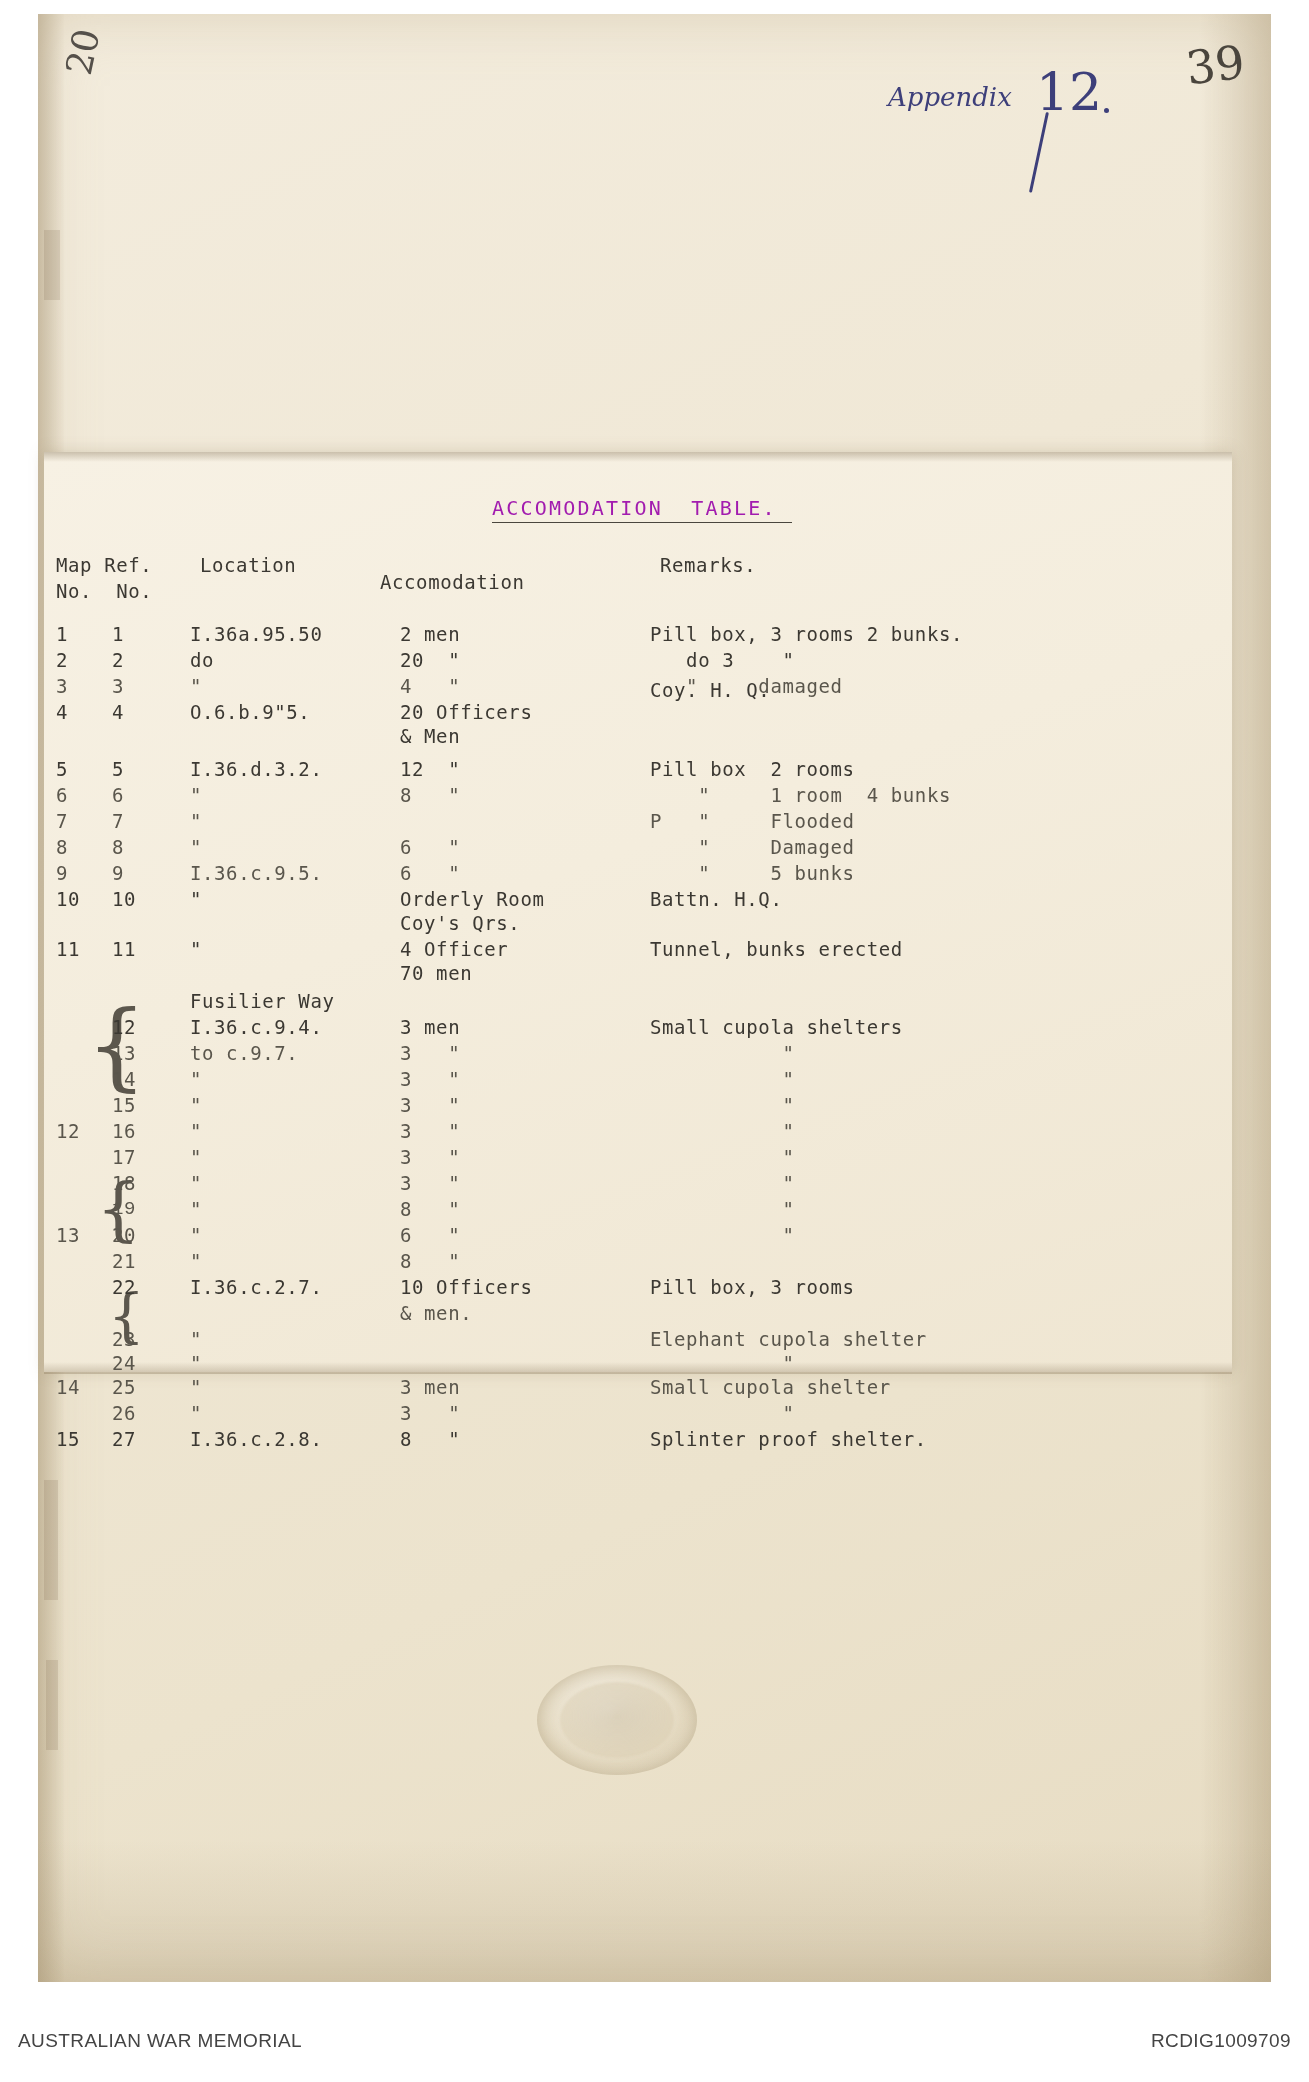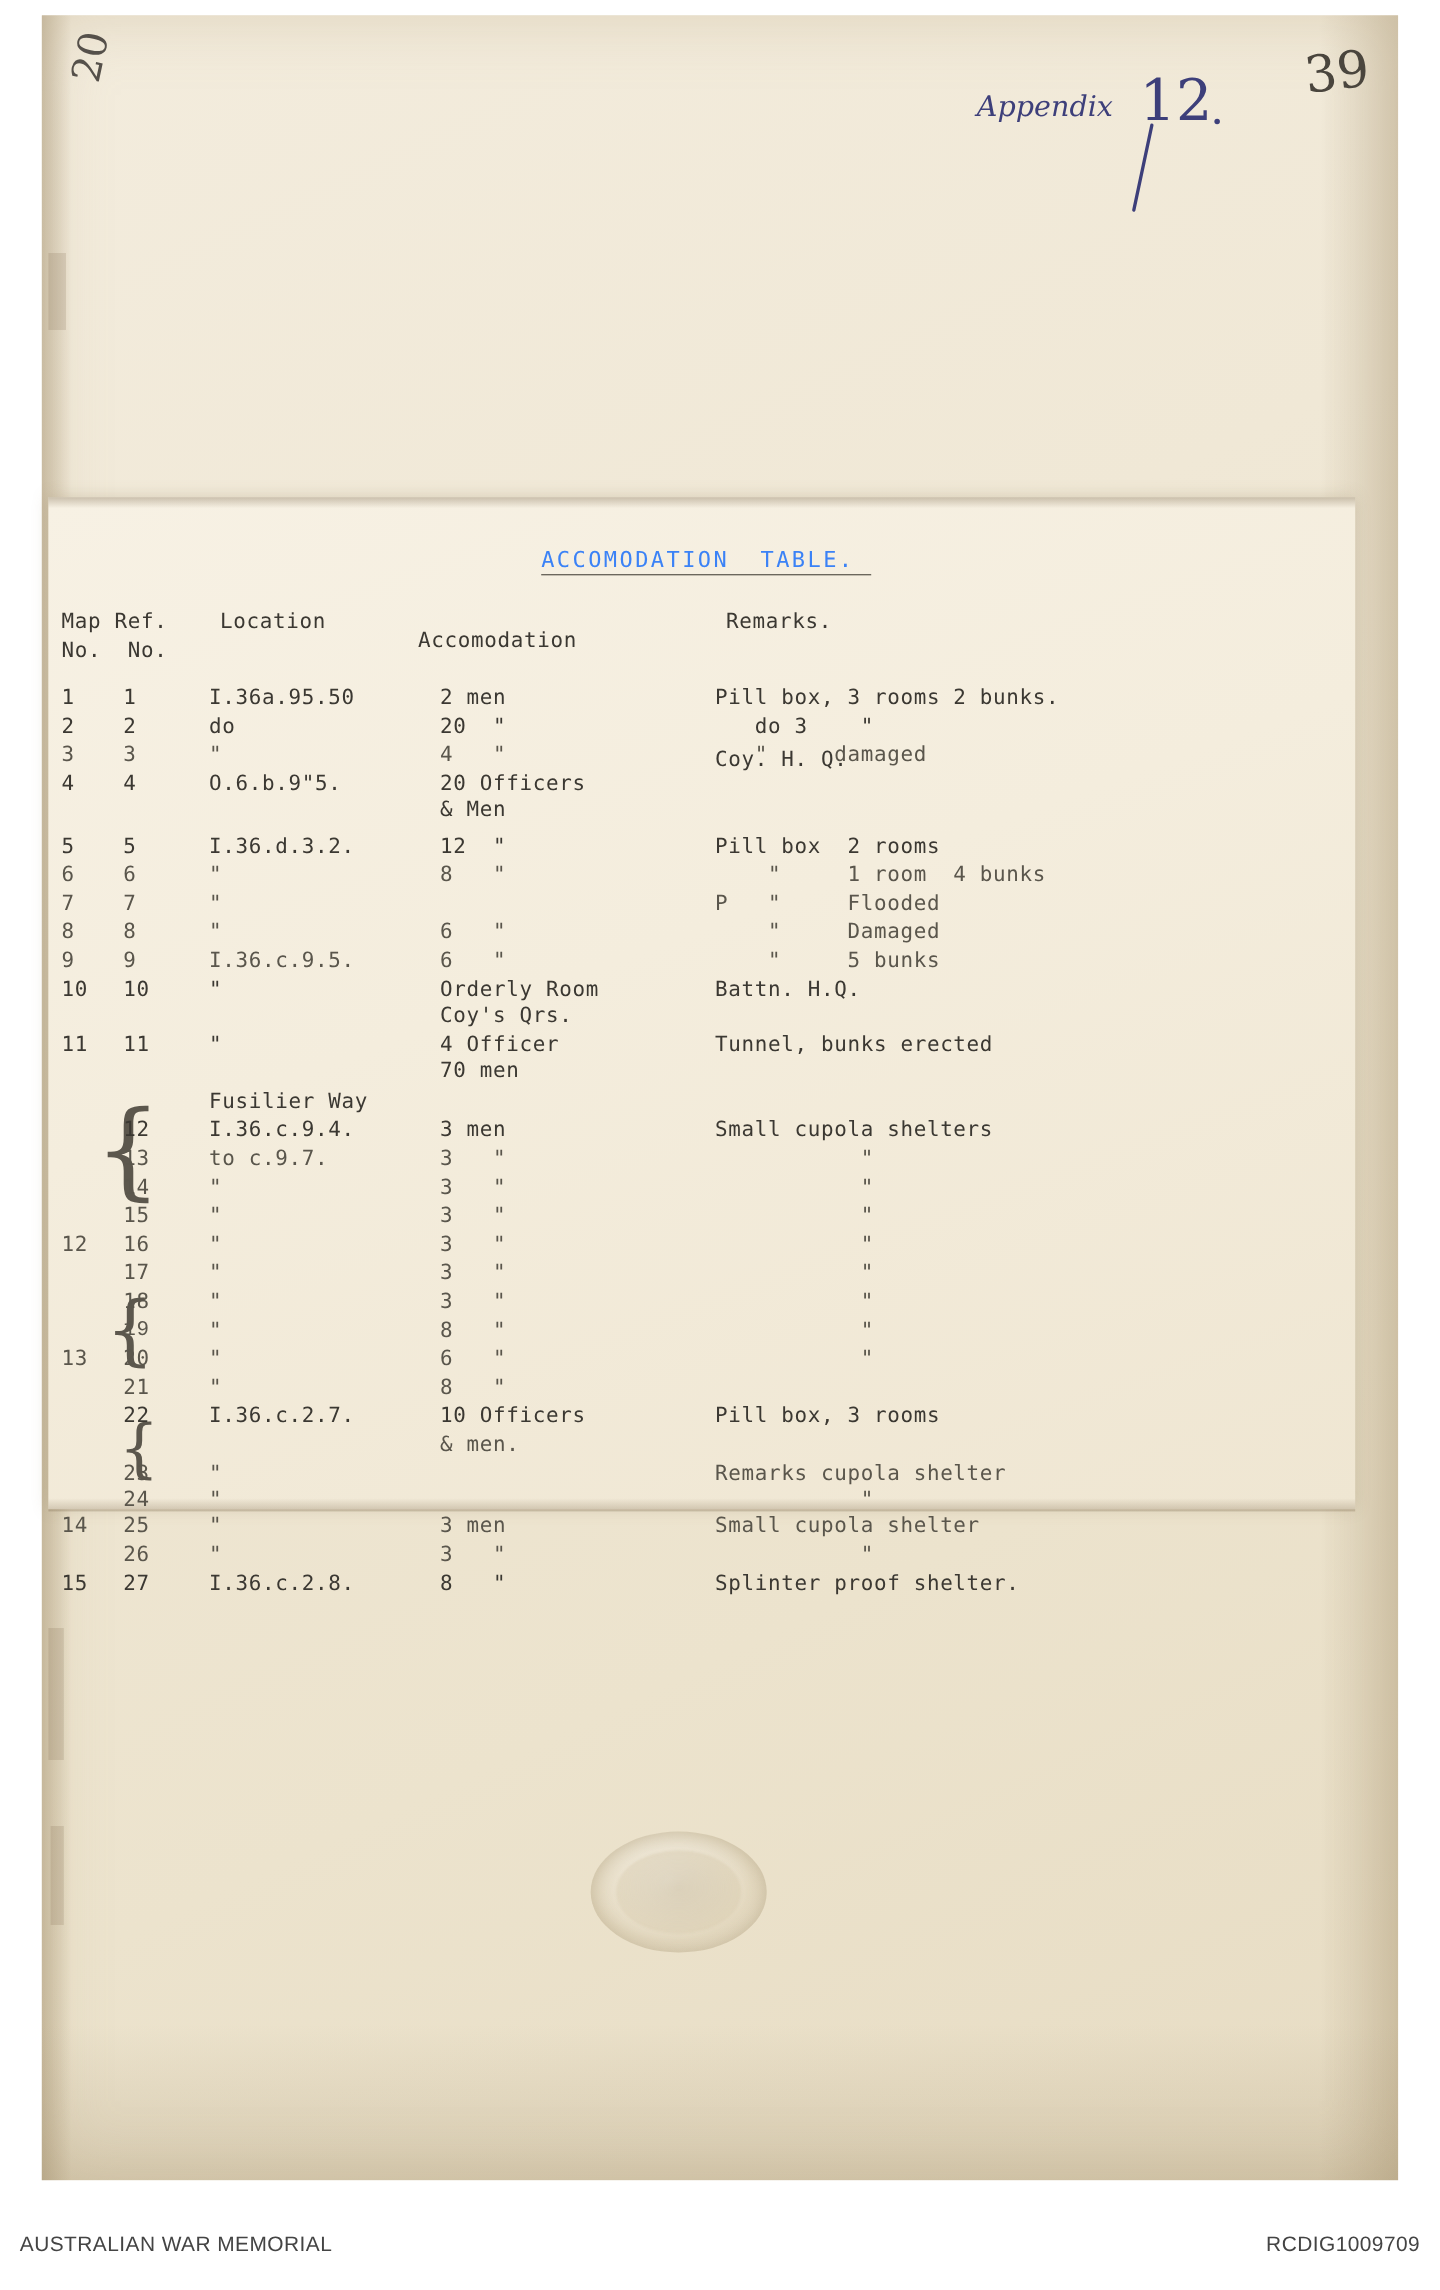--- a/index.html
+++ b/index.html
@@ -86,21 +86,21 @@
     color: #3b3832;
     font-size: 19px;
     letter-spacing: 0.6px;
     white-space: pre;
     line-height: 1;
   }
   .typed.faint { color: #5a564c; }
   .title {
     font-size: 20px;
     letter-spacing: 2.2px;
-    color: #3b82f6;
+    color: #a21caf;
   }
   .title-underline {
     position: absolute;
     height: 1px;
     background: #4a463e;
   }
 
   
   .hand {
     position: absolute;
@@ -363,21 +363,21 @@
         <div class="typed" style="left: 190px; top: 1278px;">I.36.c.2.7.</div>
         <div class="typed" style="left: 400px; top: 1278px;">10 Officers</div>
         <div class="typed" style="left: 650px; top: 1278px;">Pill box, 3 rooms</div>
       </div>
       <div>
         <div class="typed faint" style="left: 400px; top: 1304px;">&amp; men.</div>
       </div>
       <div>
         <div class="typed faint" style="left: 112px; top: 1330px;">23</div>
         <div class="typed faint" style="left: 190px; top: 1330px;">"</div>
-        <div class="typed faint" style="left: 650px; top: 1330px;">Remarks cupola shelter</div>
+        <div class="typed faint" style="left: 650px; top: 1330px;">Elephant cupola shelter</div>
       </div>
       <div>
         <div class="typed faint" style="left: 112px; top: 1354px;">24</div>
         <div class="typed faint" style="left: 190px; top: 1354px;">"</div>
         <div class="typed faint" style="left: 650px; top: 1354px;">           "</div>
       </div>
       <div>
         <div class="typed faint" style="left: 56px; top: 1378px;">14</div>
         <div class="typed faint" style="left: 112px; top: 1378px;">25</div>
         <div class="typed faint" style="left: 190px; top: 1378px;">"</div>

